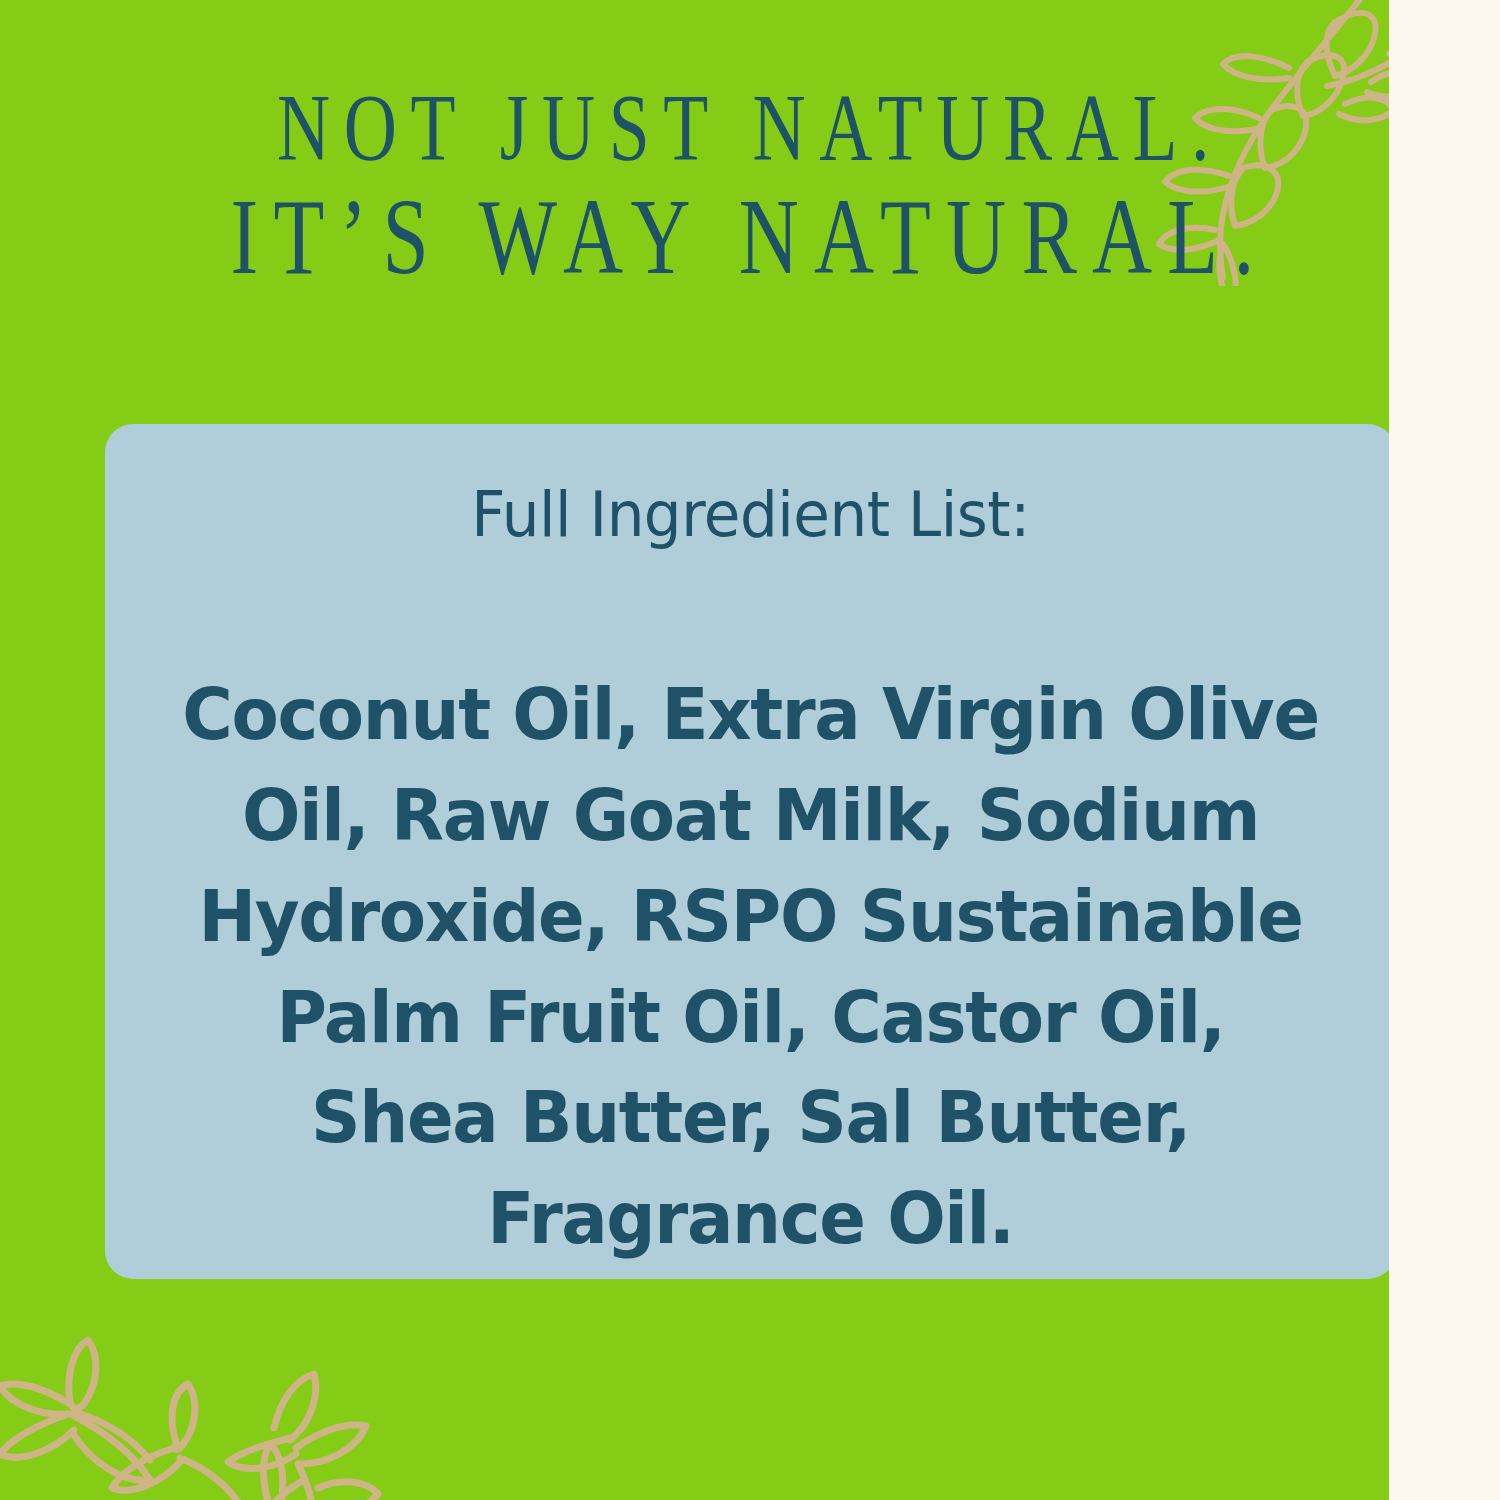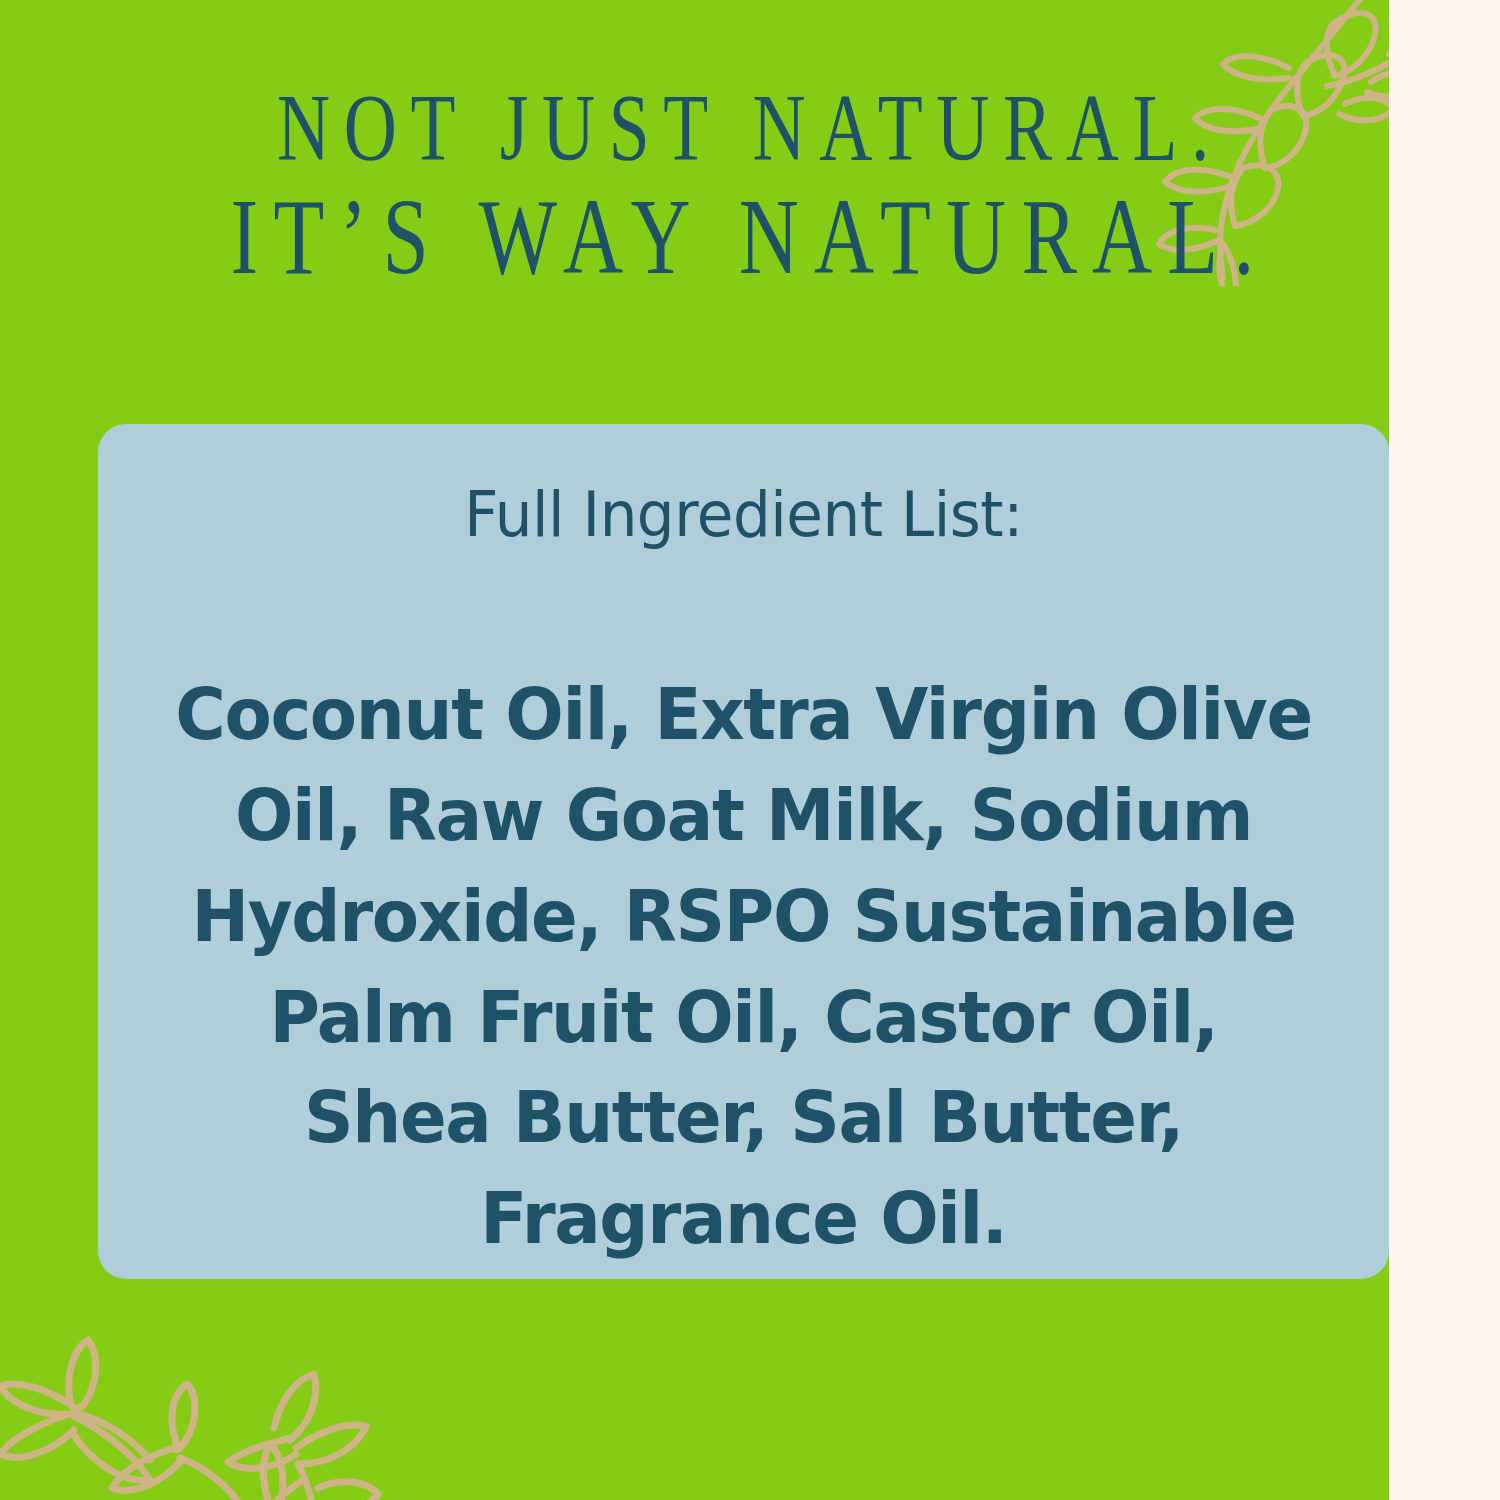--- a/index.html
+++ b/index.html
@@ -67,21 +67,21 @@
   .headline-line-2 {
     font-size: 104px;
     letter-spacing: 19px;
     line-height: 1.12;
     transform: scaleX(0.80) scaleY(1.04);
   }
 
   
   .panel {
     position: absolute;
-    left: 98px;
+    left: 105px;
     top: 424px;
     width: 1291px;
     height: 855px;
     background: #b0ced9;
     border-radius: 28px;
     box-sizing: border-box;
     padding: 58px 44px 40px 44px;
   }
 
   .panel-title {

